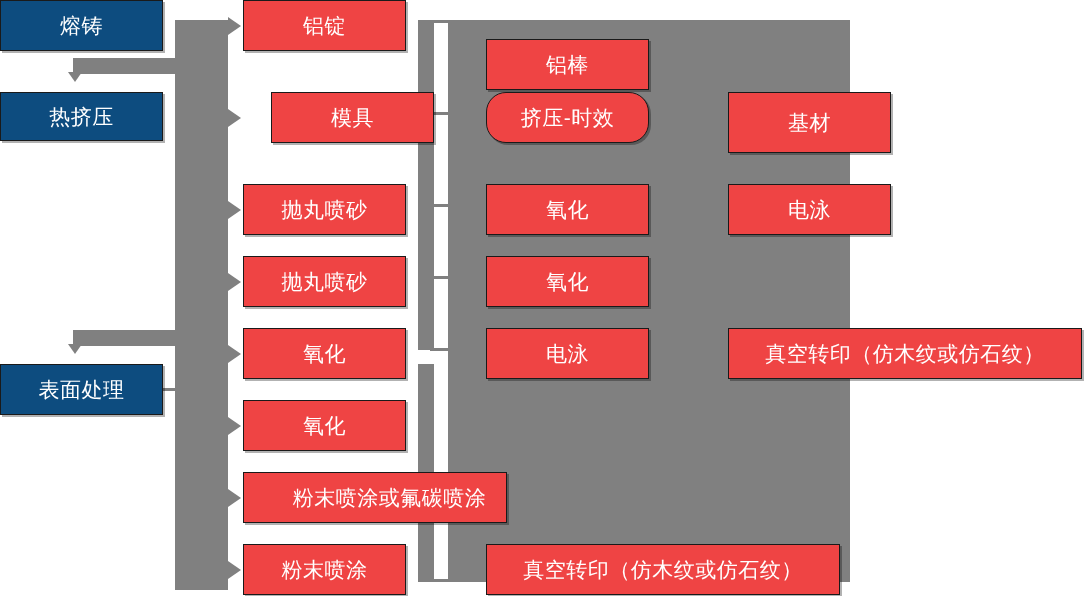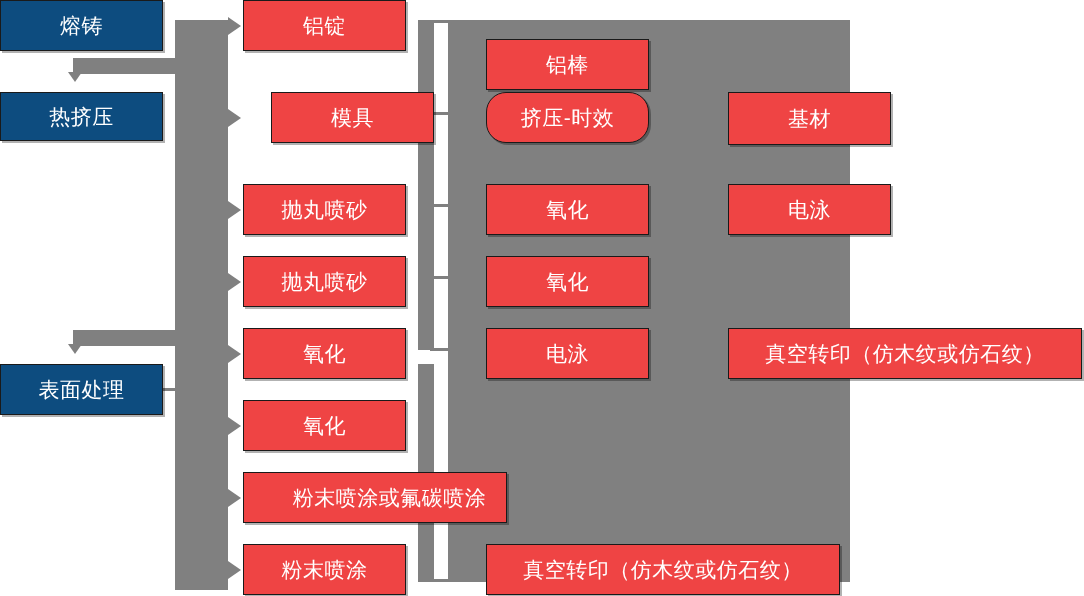--- a/index.html
+++ b/index.html
@@ -164,21 +164,21 @@
   <div class="box light" style="left:486px; top:256px; width:163px; height:51px;">
     <span>氧化</span>
   </div>
   <div class="box light" style="left:486px; top:328px; width:163px; height:51px;">
     <span>电泳</span>
   </div>
   <div class="box light" style="left:486px; top:544px; width:354px; height:51px;">
     <span>真空转印（仿木纹或仿石纹）</span>
   </div>
 
-  <div class="box light" style="left:728px; top:92px; width:163px; height:53px;">
+  <div class="box light" style="left:728px; top:92px; width:163px; height:61px;">
     <span>基材</span>
   </div>
   <div class="box light" style="left:728px; top:184px; width:163px; height:51px;">
     <span>电泳</span>
   </div>
   <div class="box light" style="left:728px; top:328px; width:354px; height:51px;">
     <span>真空转印（仿木纹或仿石纹）</span>
   </div>
 
 </div>

